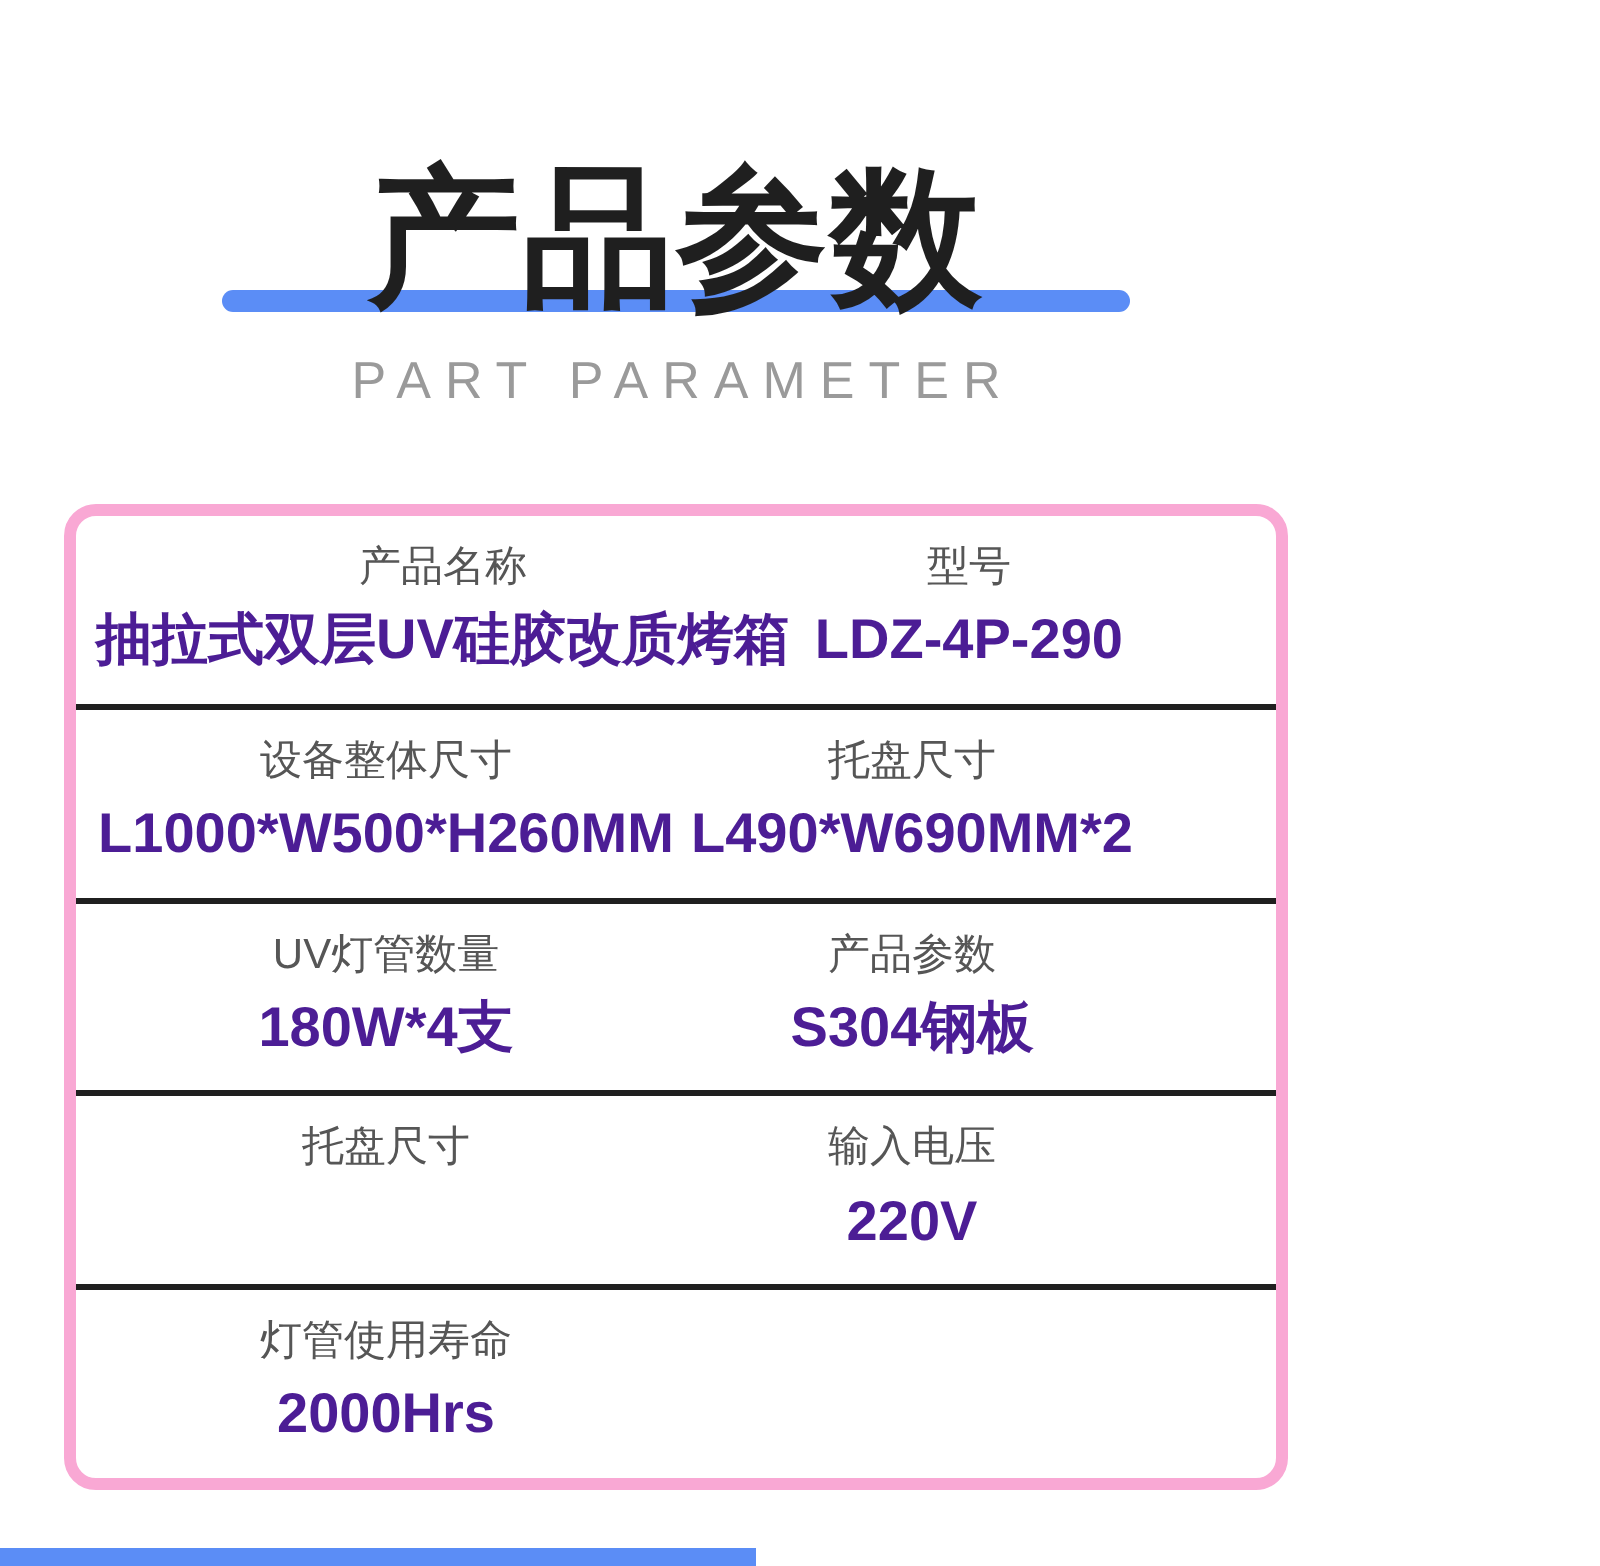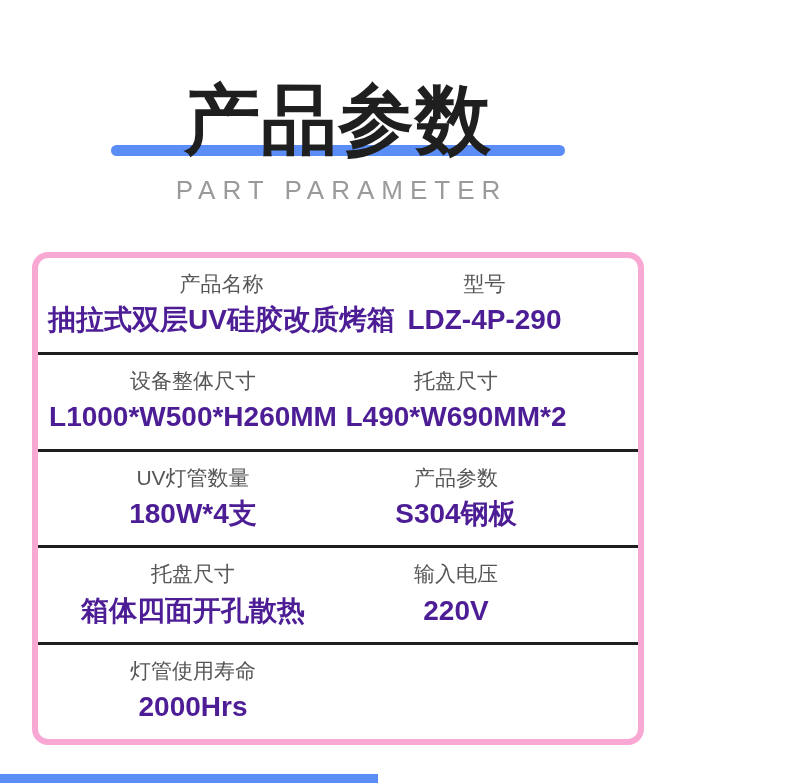--- a/index.html
+++ b/index.html
@@ -120,21 +120,20 @@
       </div>
       <div class="spec-cell right">
         <div class="spec-label">产品参数</div>
         <div class="spec-value">S304钢板</div>
       </div>
     </div>
 
     <div class="spec-row">
       <div class="spec-cell left">
         <div class="spec-label">托盘尺寸</div>
-        <div class="spec-value">箱体四面开孔散热</div>
       </div>
       <div class="spec-cell right">
         <div class="spec-label">输入电压</div>
         <div class="spec-value">220V</div>
       </div>
     </div>
 
     <div class="spec-row">
       <div class="spec-cell left">
         <div class="spec-label">灯管使用寿命</div>

